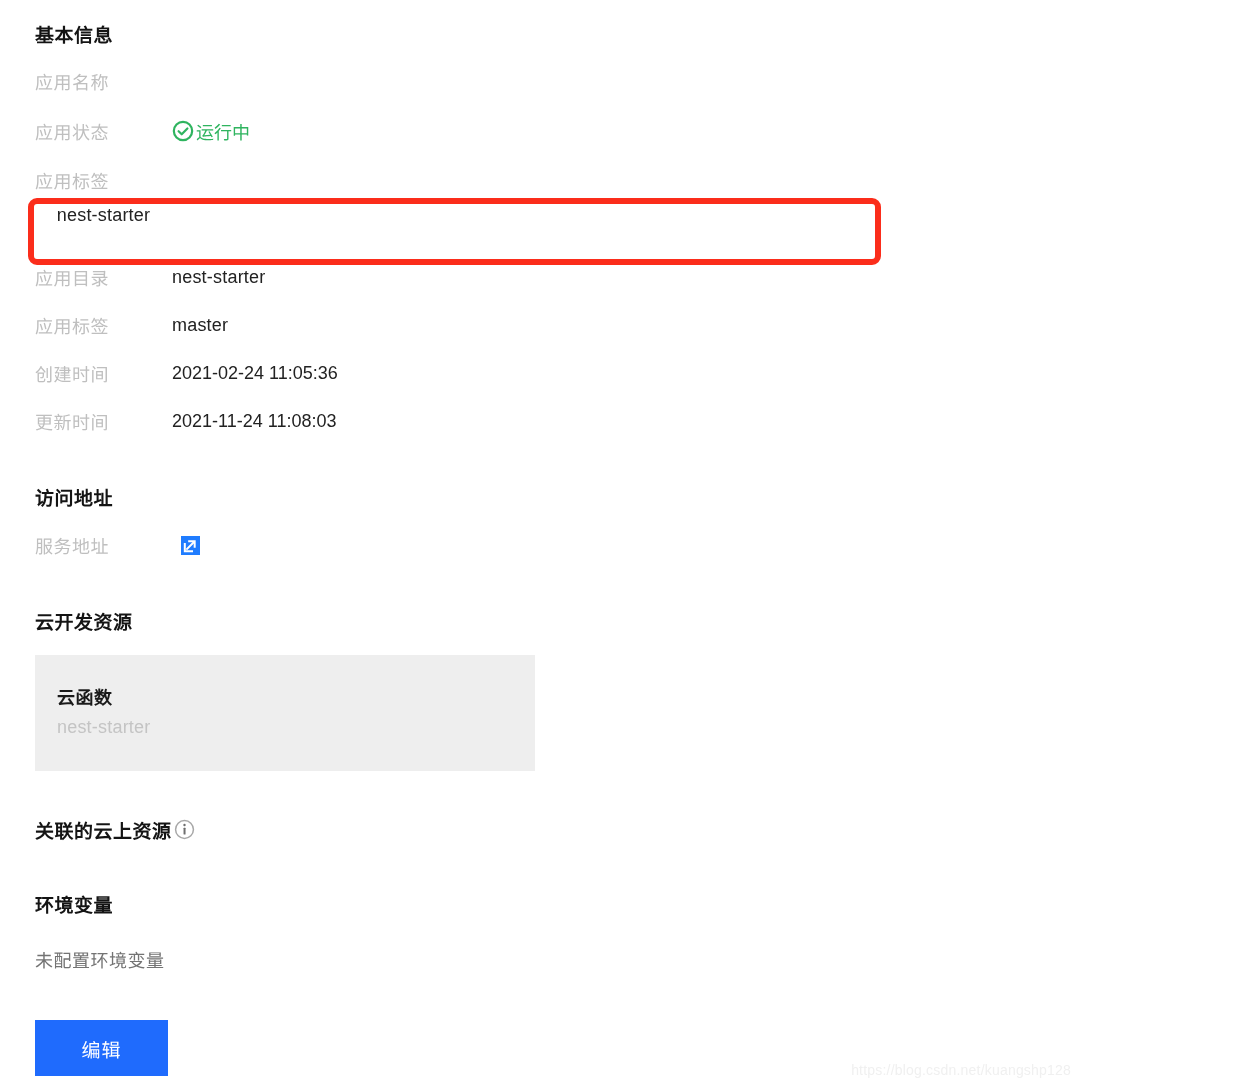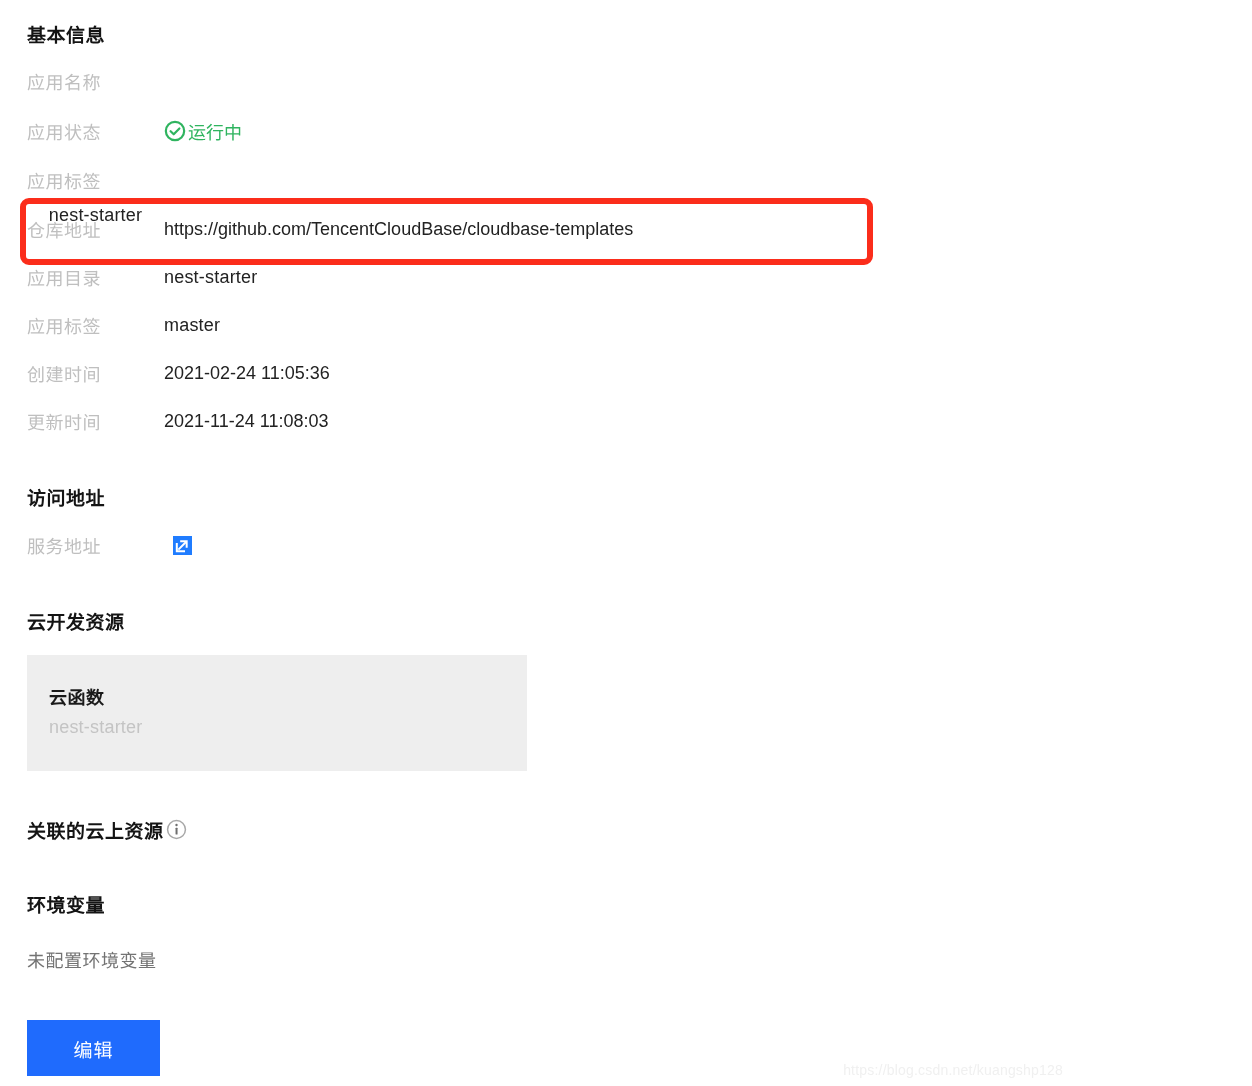--- a/index.html
+++ b/index.html
@@ -12,21 +12,21 @@
     width: 1252px;
     height: 1086px;
     position: relative;
     font-family: "Liberation Sans", "DejaVu Sans", sans-serif;
     -webkit-font-smoothing: antialiased;
     overflow: hidden;
   }
 
   .page {
     position: absolute;
-    left: 0; top: 0;
+    left: 8px; top: 0;
     width: 1077px;
     height: 1086px;
   }
 
   
   .section-title {
     position: absolute;
     left: 27px;
     font-size: 19px;
     font-weight: bold;
@@ -206,24 +206,20 @@
       </span>
       <span>运行中</span>
     </span>
   </div>
 
   <div class="info-row" style="top:166px;">
     <span class="row-label">应用标签</span>
     <span class="row-value"></span>
   </div>
 
-  <div class="info-row" style="top:215px;">
-    <span class="row-label">仓库地址</span>
-    <span class="row-value mono-ish">https://github.com/TencentCloudBase/cloudbase-templates</span>
-  </div>
 
   <div class="info-row" style="top:263px;">
     <span class="row-label">应用目录</span>
     <span class="row-value">nest-starter</span>
   </div>
 
   <div class="info-row" style="top:311px;">
     <span class="row-label">应用标签</span>
     <span class="row-value">master</span>
   </div>

